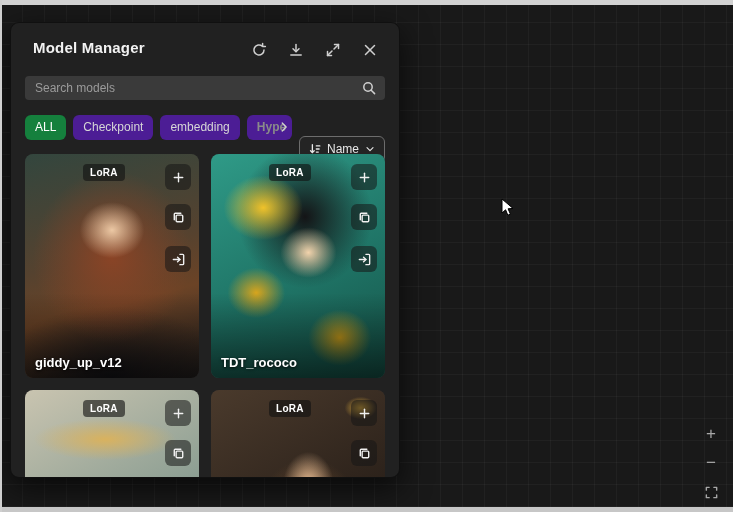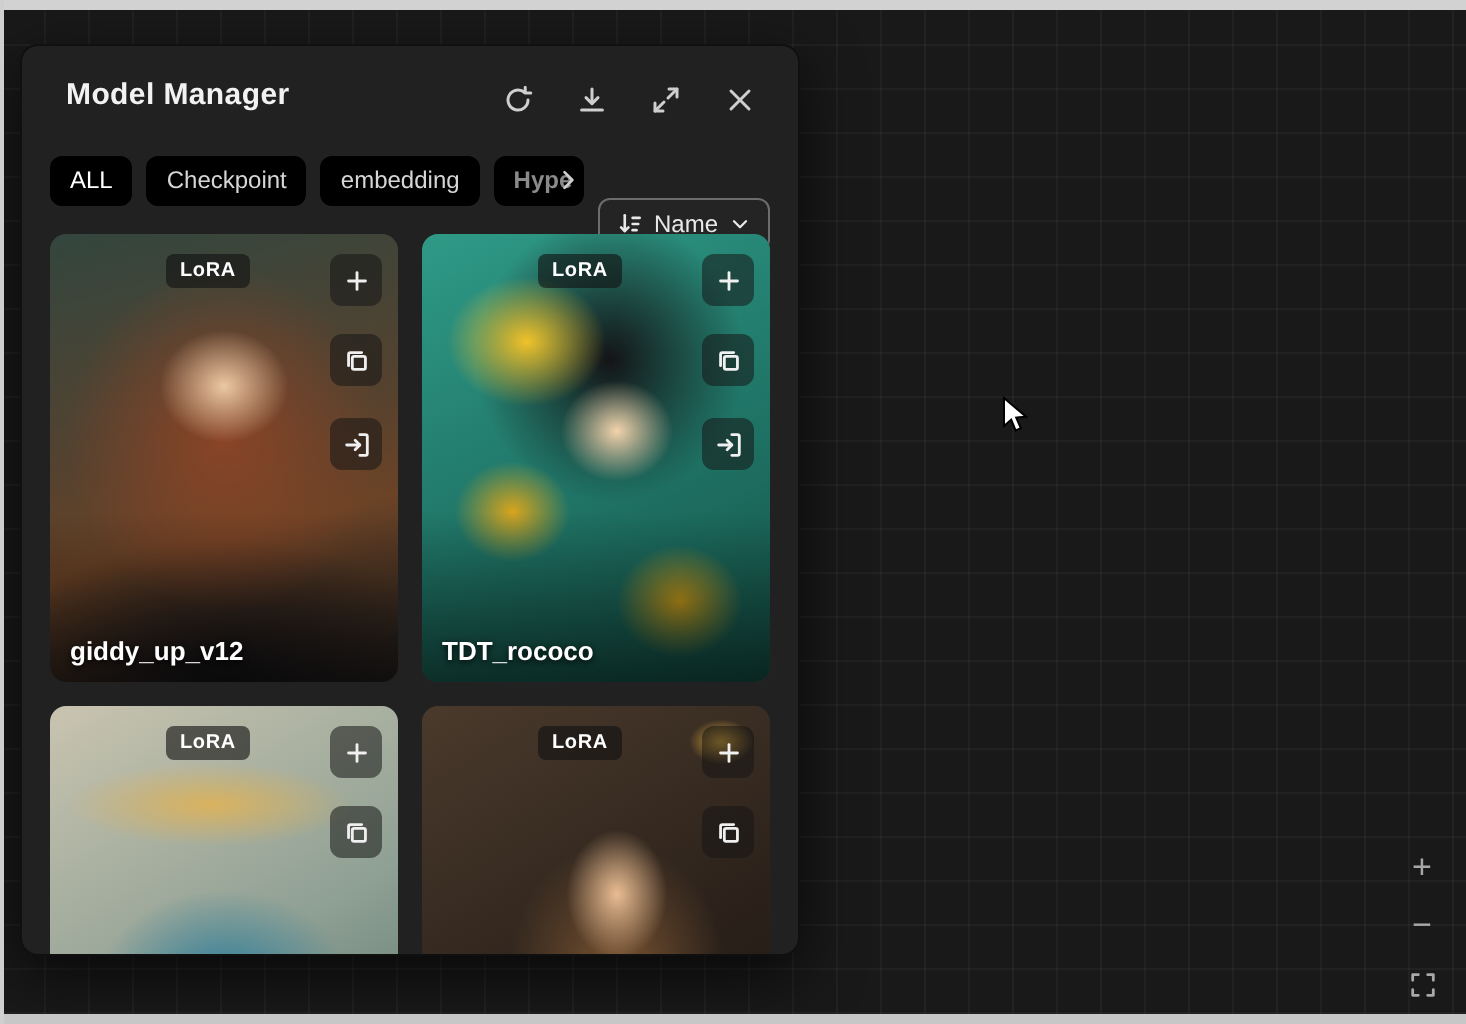--- a/index.html
+++ b/index.html
@@ -55,24 +55,24 @@
     color:#d8d8d8; font-size:12px; padding:0 28px 0 10px;
     font-family:"Liberation Sans","DejaVu Sans",sans-serif;
   }
   .search-wrap input::placeholder { color:#9b9b9b; }
   .search-icon { position:absolute; right:8px; top:4px; width:16px; height:16px; }
 
   
   .filter-row { margin-top:14px; display:flex; align-items:center; gap:7px; height:26px; }
   .chip {
     height:25px; display:flex; align-items:center; padding:0 10px;
-    background:#000000; color:#d6d6d6; font-size:12px; border-radius:6px;
+    background:#4c1d95; color:#d6d6d6; font-size:12px; border-radius:6px;
     cursor:pointer; white-space:nowrap;
   }
-  .chip.active { background:#000000; color:#ffffff;text-align:center; }
+  .chip.active { background:#15803d; color:#ffffff;text-align:center; }
   .chip.muted  { color:#8a8a8a; max-width:52px; overflow:hidden; position:relative; padding-right:32px;font-weight:bold; }
   .chip-chevron { position:absolute; right:1px; top:5px; }
 
   .sort-box {
     margin-left:auto; height:27px; display:flex; align-items:center; gap:5px;
     padding:0 8px; border:1px solid #6d6d6d; border-radius:6px; background:#242424;
     color:#e8e8e8; font-size:12px; cursor:pointer;margin-top:44px;
   }
 
   
@@ -191,20 +191,27 @@
       </div>
       <div class="icon-btn">
         <svg class="ic" width="16" height="16" viewBox="0 0 16 16">
           <path d="M3.5 3.5l9 9"></path>
             <path d="M12.5 3.5l-9 9"></path>
         </svg>
       </div>
     </div>
   </div>
 
+  <div class="search-wrap">
+    <input type="text" placeholder="Search models" style="">
+    <svg class="ic search-icon" viewBox="0 0 16 16" style="stroke:#cfcfcf;">
+      <circle cx="7" cy="7" r="4.2"></circle>
+        <path d="M10.2 10.2 13.6 13.6"></path>
+    </svg>
+  </div>
 
   <div class="filter-row">
     <div class="chip active">ALL</div>
     <div class="chip">Checkpoint</div>
     <div class="chip">embedding</div>
     <div class="chip muted">
       <span>Hype</span>
       <svg class="ic chip-chevron" width="14" height="14" viewBox="0 0 16 16" style="stroke:#cfcfcf;">
         <path d="M6 3.5 10.5 8 6 12.5"></path>
       </svg>

